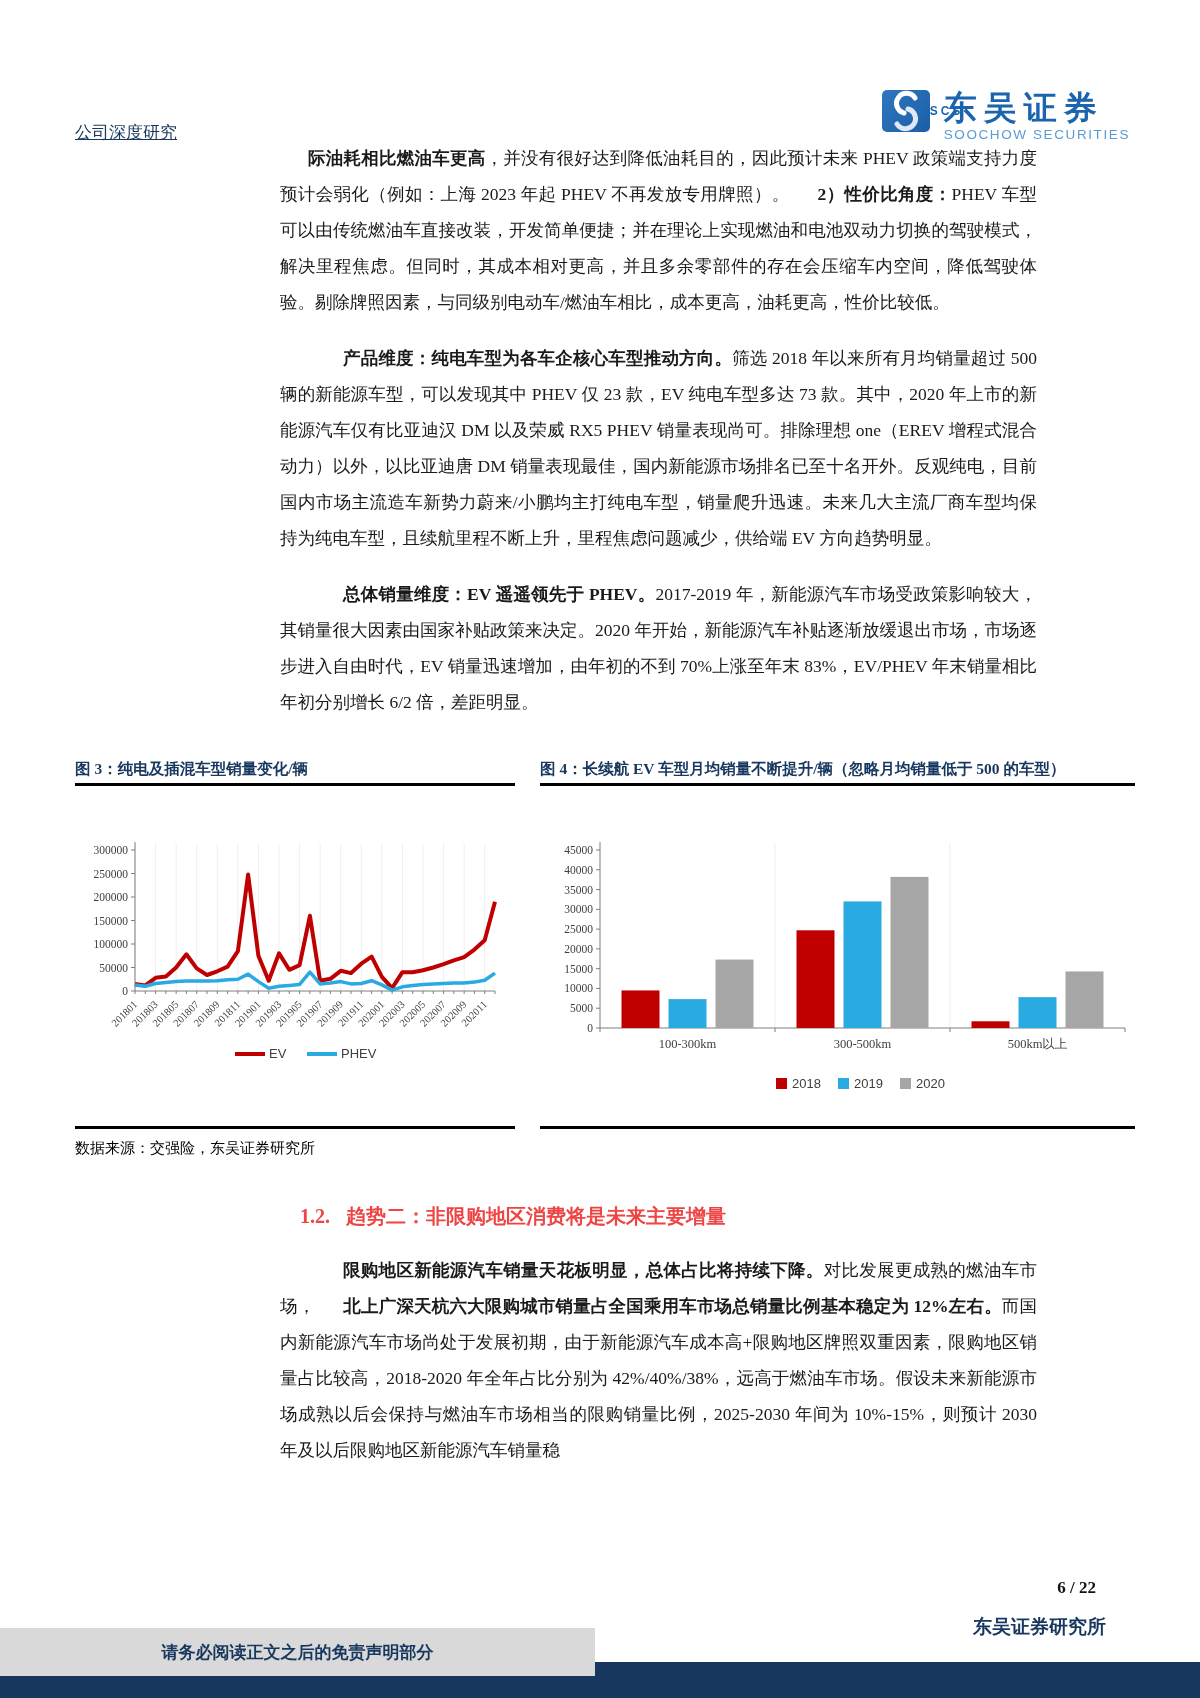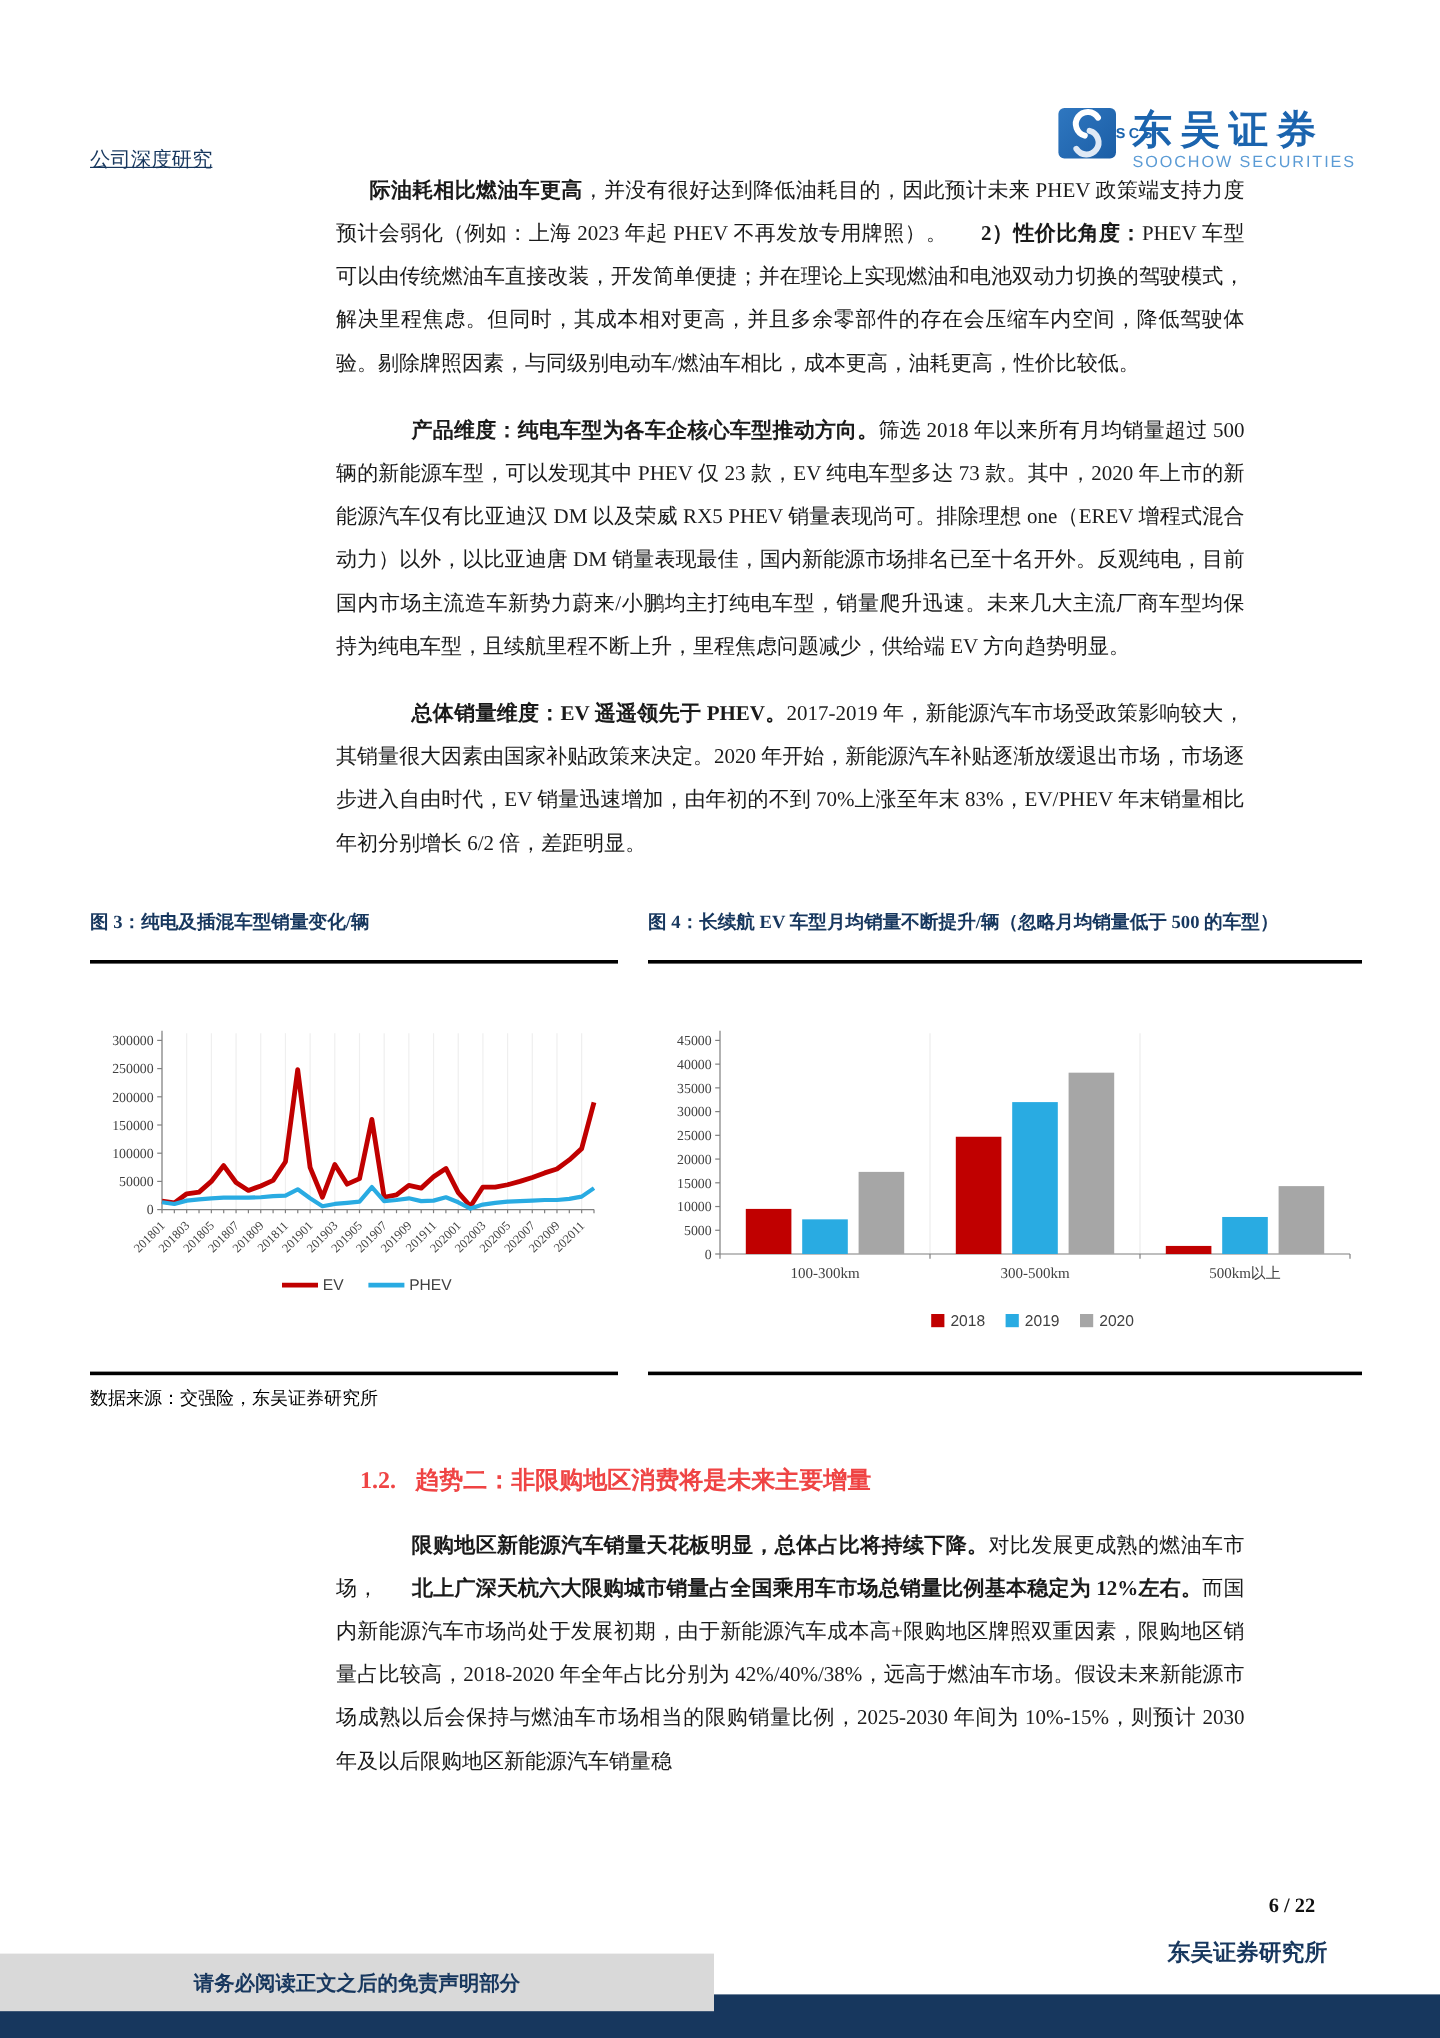--- a/index.html
+++ b/index.html
@@ -30,21 +30,21 @@
   .body-para + .body-para{margin-top:20px;}
   .b{font-weight:bold;padding-left:28px;}
 
   
   .figures{position:relative;margin:6px 65px 0 75px;display:flex;gap:25px;
            font-family:"Liberation Serif","DejaVu Serif",serif;}
   .fig{display:flex;flex-direction:column;}
   .fig-left{width:440px;}
   .fig-right{width:595px;}
   .fig-title{min-height:56px;font-size:15.5px;font-weight:bold;color:#17375e;
-             line-height:1.6;display:flex;align-items:flex-end;padding-bottom:18px;}
+             line-height:1.6;display:flex;align-items:flex-end;padding-bottom:1px;}
   .fig-rule{border-top:3px solid #000;}
   .fig-chart{height:340px;}
   .fig-source{font-size:15px;color:#000;padding-top:10px;height:34px;font-family:Liberation Mono, monospace;}
 
   
   .section-heading{margin:30px 0 0 300px;font-size:20px;font-weight:bold;color:#ef4444;}
   .section-heading .num{margin-right:16px;}
   .last-para{margin-top:22px;}
 
   

